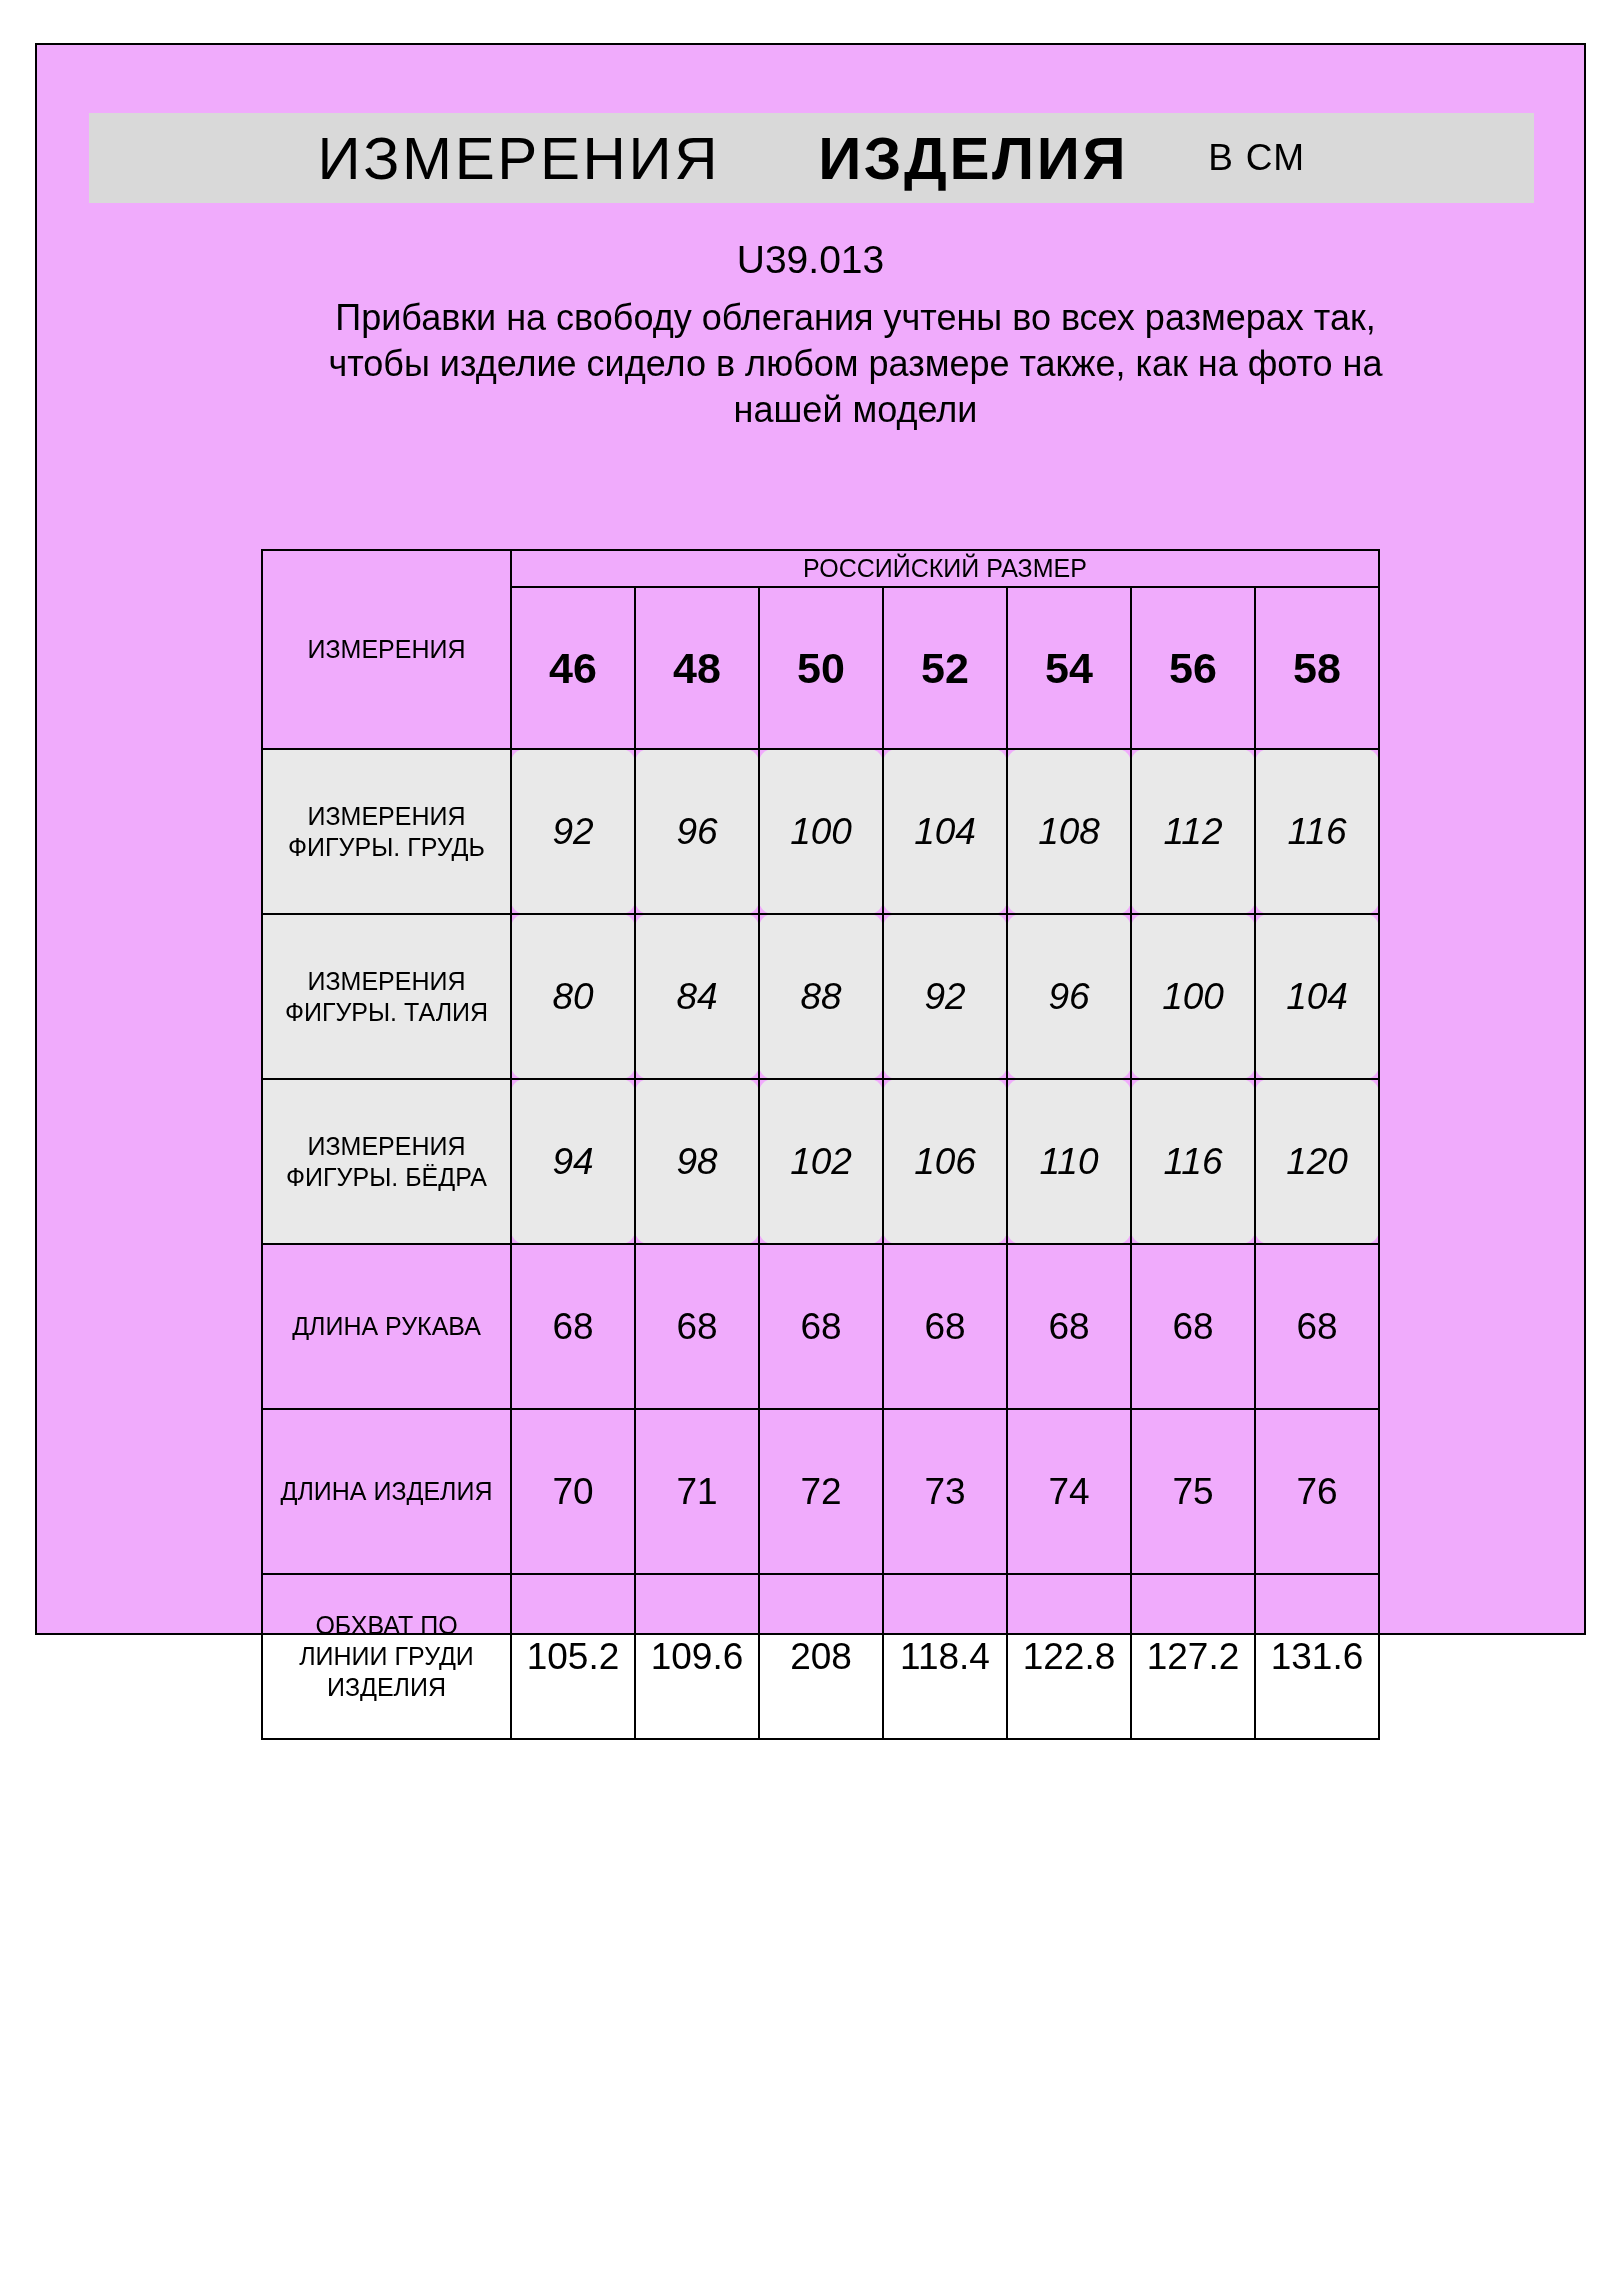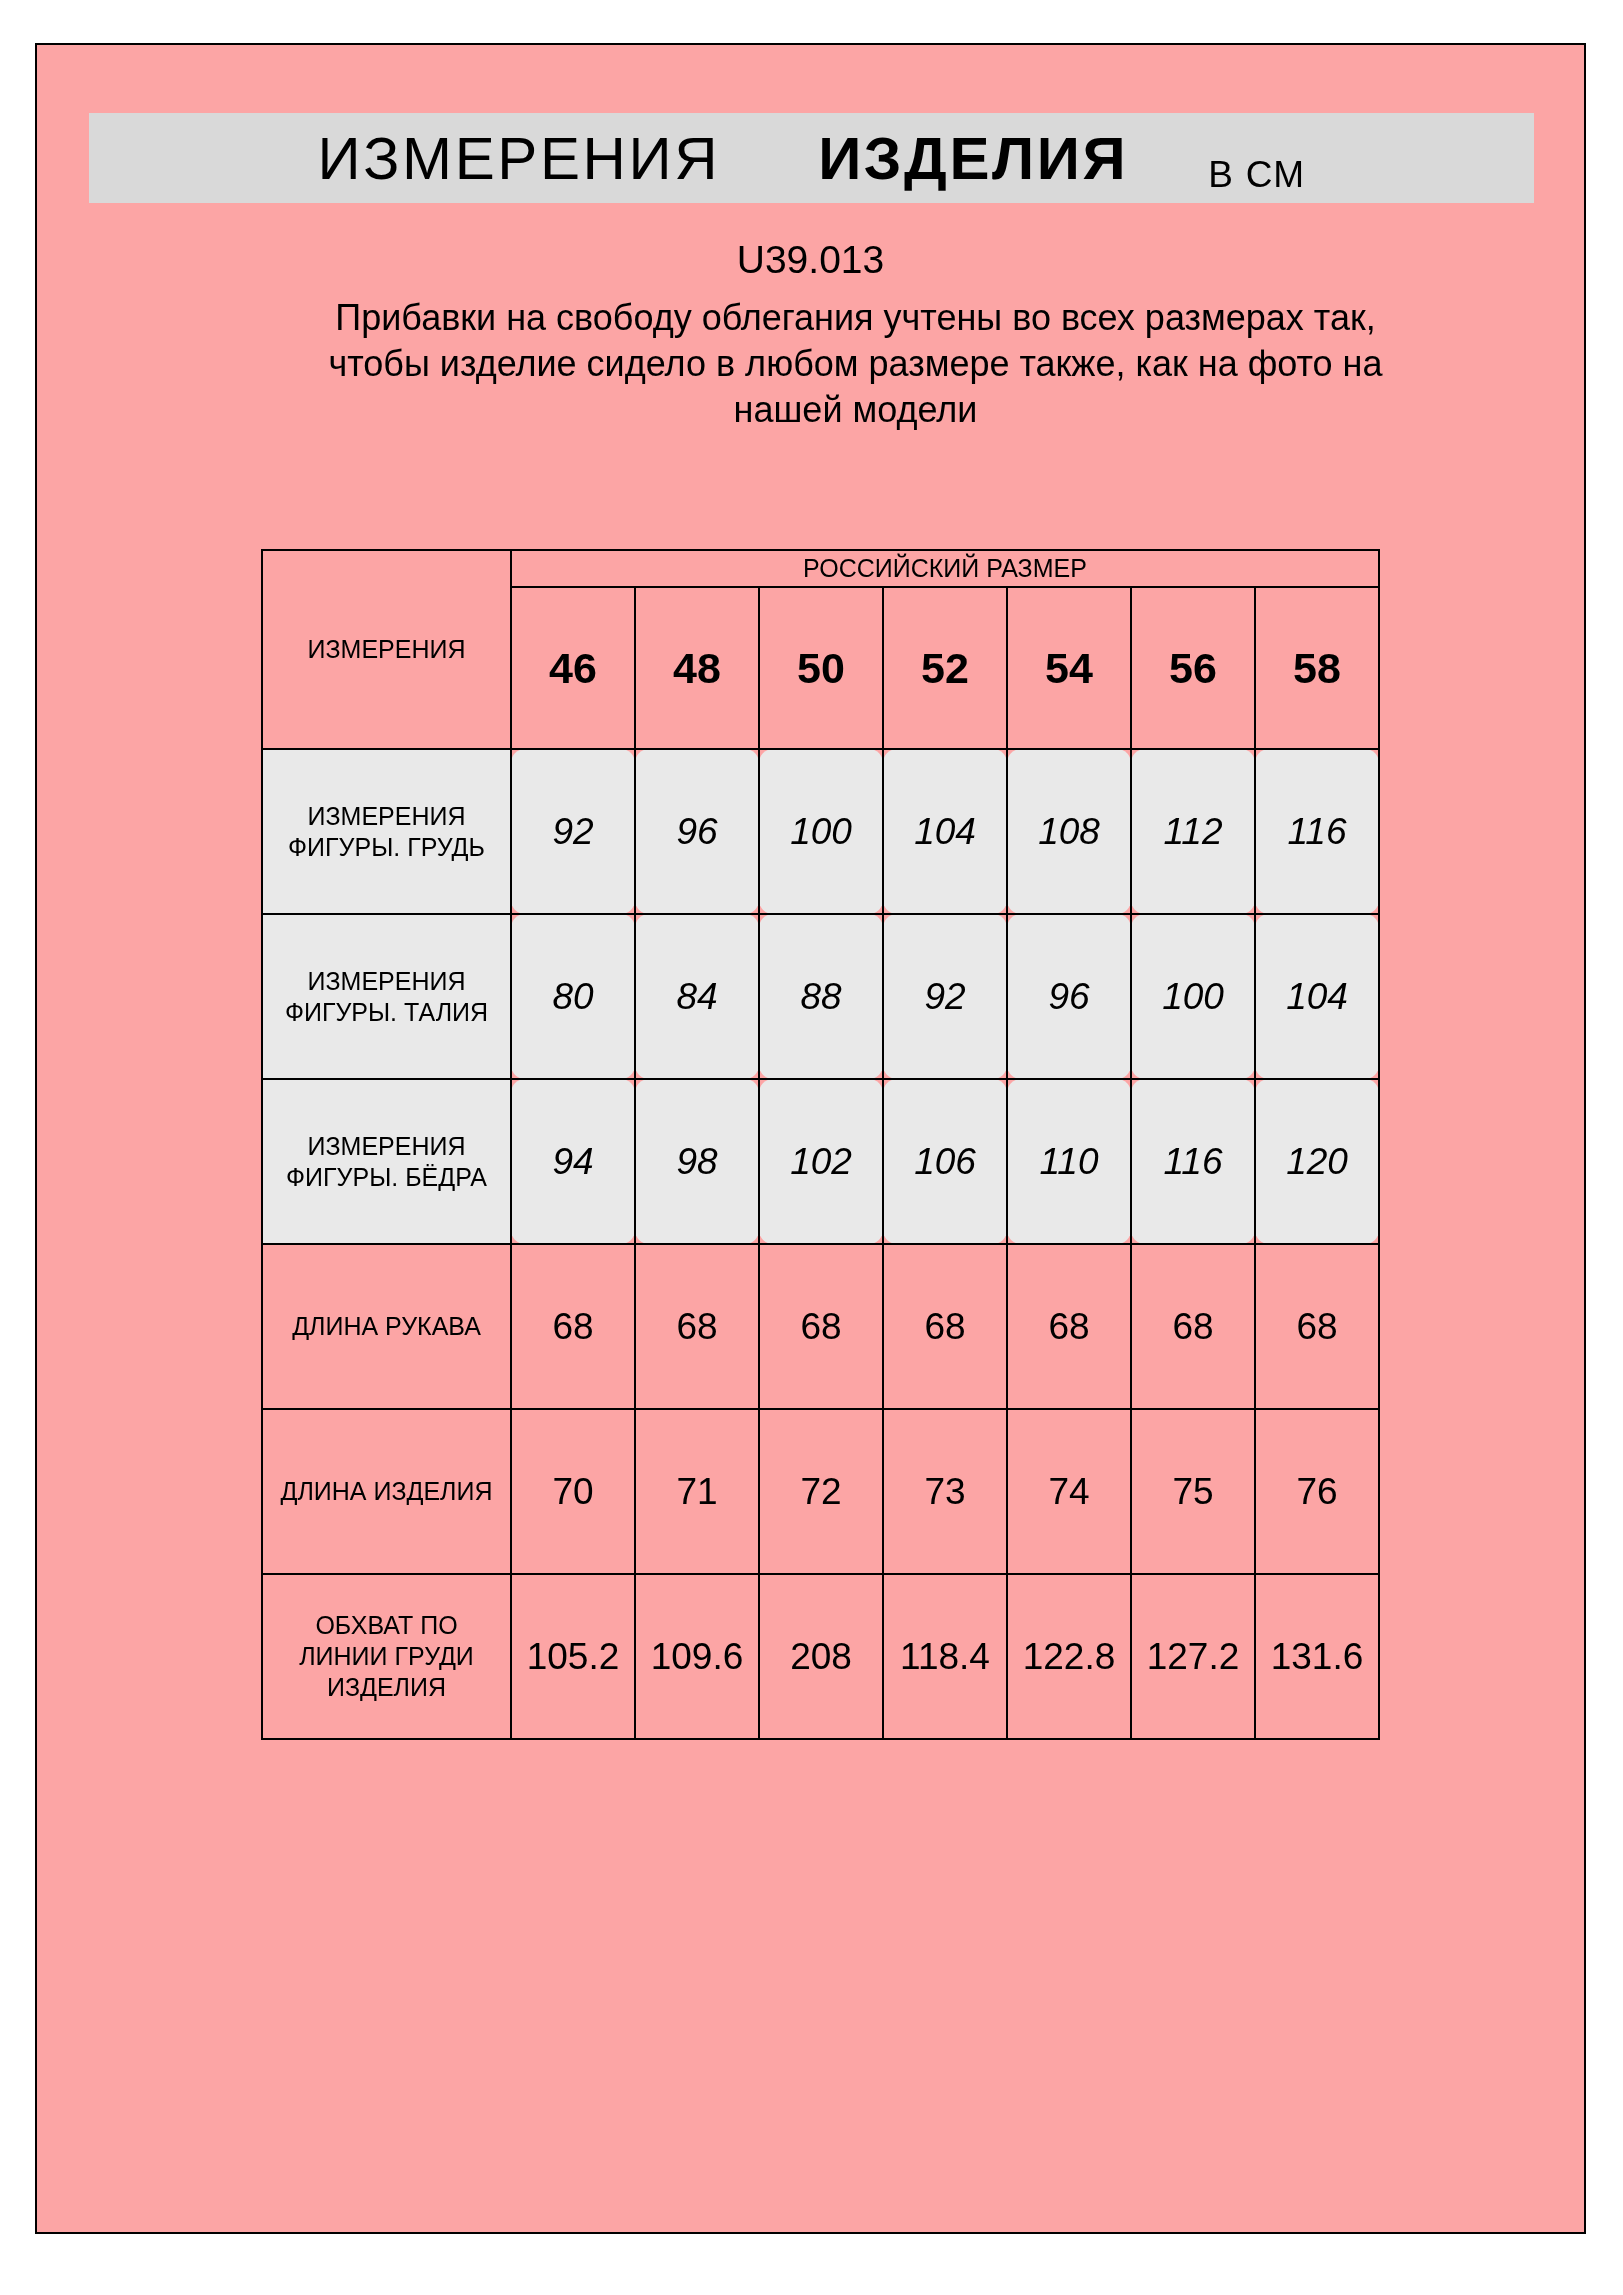--- a/index.html
+++ b/index.html
@@ -5,33 +5,33 @@
   * { margin: 0; padding: 0; box-sizing: border-box; }
   html, body { background: #ffffff; }
   body {
     width: 1623px; height: 2295px;
     position: relative;
     font-family: "Liberation Sans", sans-serif;
     color: #000000;
   }
   .frame {
     position: absolute; left: 35px; top: 43px;
-    width: 1551px; height: 2191px;
+    width: 1551px; height: 1592px;
     border: 2.6px solid #000000;
-    background: #fca5a5;
+    background: #f0abfc;
   }
   .title-bar {
     position: absolute; left: 52px; top: 68px;
     width: 1445px; height: 90px;
     background: #d9d9d9;
     display: flex; justify-content: center; align-items: center;
   }
   .title-main  { font-size: 60px; letter-spacing: 2.6px; }
   .title-bold  { font-size: 60px; font-weight: bold; letter-spacing: 2.6px; margin-left: 98px; }
-  .title-units { font-size: 37px; letter-spacing: 1.3px; margin-left: 80px; position: relative; top: 17px; }
+  .title-units { font-size: 37px; letter-spacing: 1.3px; margin-left: 80px; position: relative; top: 0; }
   .code {
     position: absolute; left: 0; top: 193px; width: 100%;
     text-align: center; font-size: 39px;
   }
   .desc {
     position: absolute; left: 0; top: 250px; width: 100%;
     text-align: center; font-size: 36px; line-height: 46px;
     white-space: pre-line;
     margin-left: 45px;
   }

